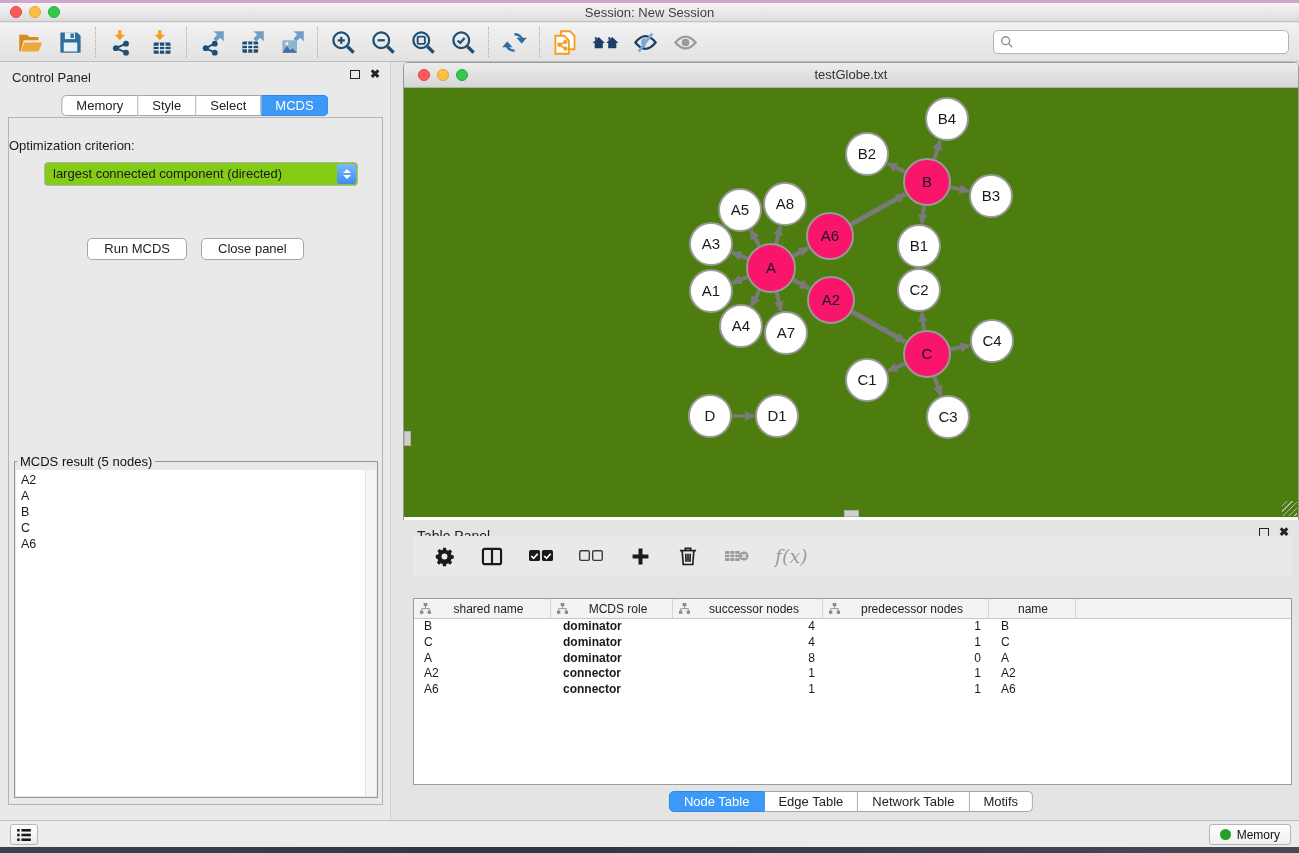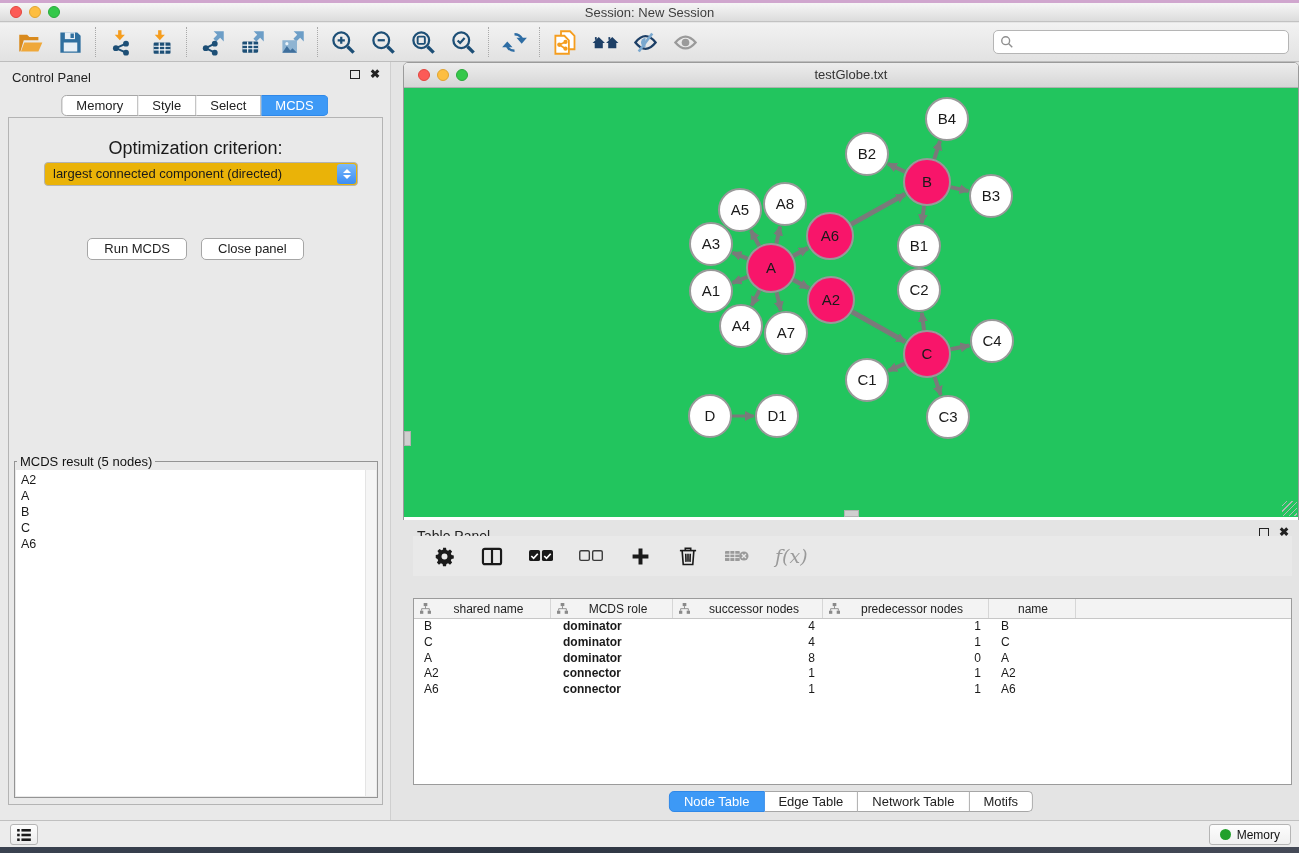--- a/index.html
+++ b/index.html
@@ -43,22 +43,22 @@
   .float-box { width:10px; height:9px; border:1.5px solid #222; display:inline-block; }
   .close-x { font-size:12px; font-weight:bold; color:#222; line-height:10px; }
   .cp-tabs { position:absolute; top:33px; left:50%; transform:translateX(-50%); display:flex; }
   .seg { height:21px; line-height:19px; padding:0 14px; background:#fff; border:1px solid #a6a6a6;
          border-left-width:0; font-size:13px; color:#222; white-space:nowrap; }
   .seg:first-child { border-left-width:1px; border-radius:5px 0 0 5px; }
   .seg:last-child { border-radius:0 5px 5px 0; }
   .seg.active { background:#3d99f6; border-color:#2f88e8; color:#fff; }
   .cp-box { position:absolute; left:8px; top:55px; width:375px; height:688px;
             border:1px solid #b4b4b4; background:#e9e9e9; }
-  .opt-label { position:absolute; top:20px; left:0; right:0; text-align:center; font-size:18px; }
-  .combo { position:absolute; left:35px; top:44px; width:314px; height:24px; background:#eab308;
+  .opt-label { position:absolute; top:20px; left:0; right:0; text-align:left; font-size:13px; }
+  .combo { position:absolute; left:35px; top:44px; width:314px; height:24px; background:#84cc16;
            border:1px solid #b3b3b3; border-radius:4px; font-size:13px; line-height:22px;
            padding-left:8px; }
   .combo .spinner { position:absolute; right:1px; top:1px; width:19px; height:20px; border-radius:3px;
                     background:linear-gradient(#7cb9f9,#3b8df4); display:flex; flex-direction:column;
                     align-items:center; justify-content:center; gap:2px; }
   .tri-up { width:0; height:0; border-left:4px solid transparent; border-right:4px solid transparent;
             border-bottom:4px solid #fff; }
   .tri-down { width:0; height:0; border-left:4px solid transparent; border-right:4px solid transparent;
               border-top:4px solid #fff; }
   .cp-buttons { position:absolute; top:80px; left:0; right:0; display:flex; justify-content:center; gap:14px;margin-top:40px; }
@@ -73,21 +73,21 @@
                    border-left:1px solid #e4e4e4; }
   .result-item { height:16px; }
 
   
   .network-window { position:absolute; left:403px; top:0; width:896px; height:474px;
                     border:1px solid #9b9b9b; border-radius:5px 5px 0 0; background:#fff; }
   .nw-titlebar { position:relative; height:25px; background:linear-gradient(#ededed,#d6d6d6);
                  border-bottom:1px solid #b0b0b0; border-radius:4px 4px 0 0; }
   .nw-titlebar .lights { top:6px; left:14px; }
   .nw-title { position:absolute; left:0; right:0; top:4px; text-align:center; font-size:13px; color:#333; }
-  .nw-canvas { position:relative; width:894px; height:429px; background:#22c55e; overflow:hidden;text-align:right; }
+  .nw-canvas { position:relative; width:894px; height:429px; background:#4d7c0f; overflow:hidden;text-align:right; }
   .nw-canvas svg.graph { position:absolute; left:0; top:0; }
   .nw-vthumb { position:absolute; left:0; top:343px; width:7px; height:15px; background:#cfcfcf;
                border:1px solid #b2b2b2; }
   .nw-hthumb { position:absolute; left:440px; bottom:0; width:15px; height:7px; background:#cfcfcf;
                border:1px solid #b2b2b2; }
   .nw-grip { position:absolute; right:1px; bottom:1px; width:15px; height:15px;
              background:repeating-linear-gradient(135deg, transparent 0 3px, #b5b5b5 3px 4px); }
 
   
   .table-panel { position:absolute; left:403px; top:458px; width:896px; height:300px; background:#e4e4e4; }

